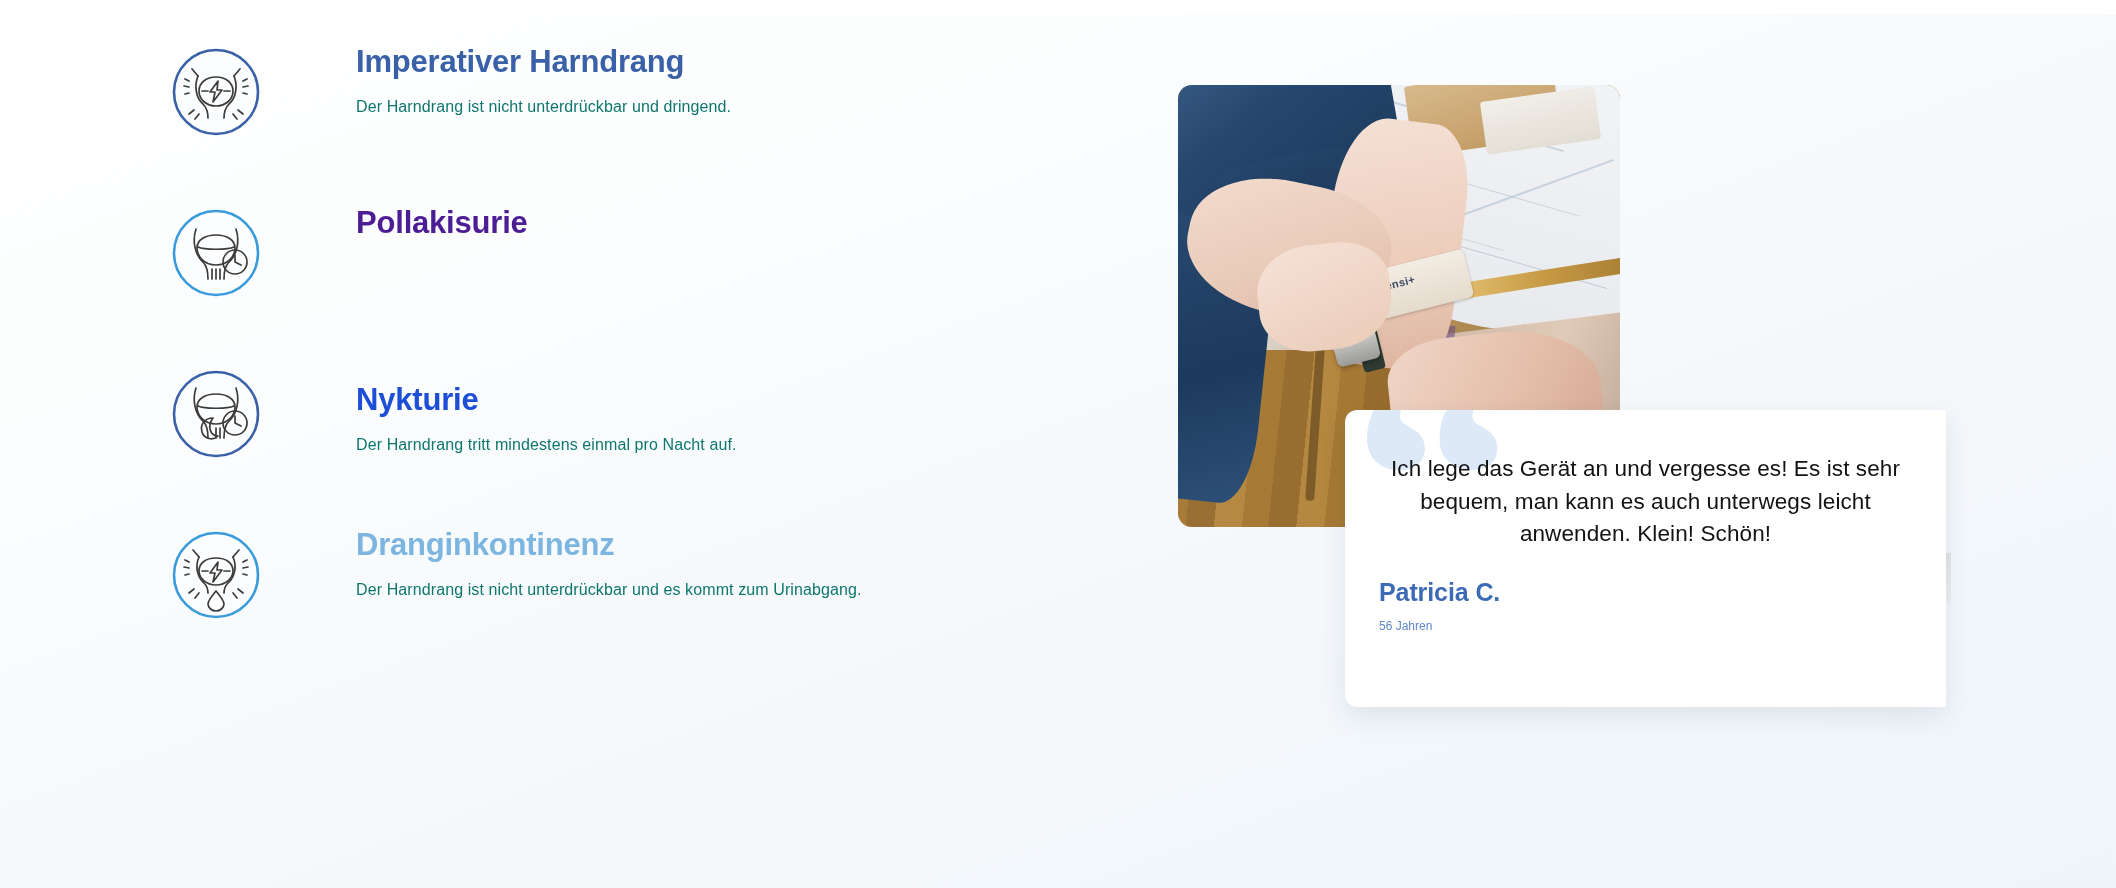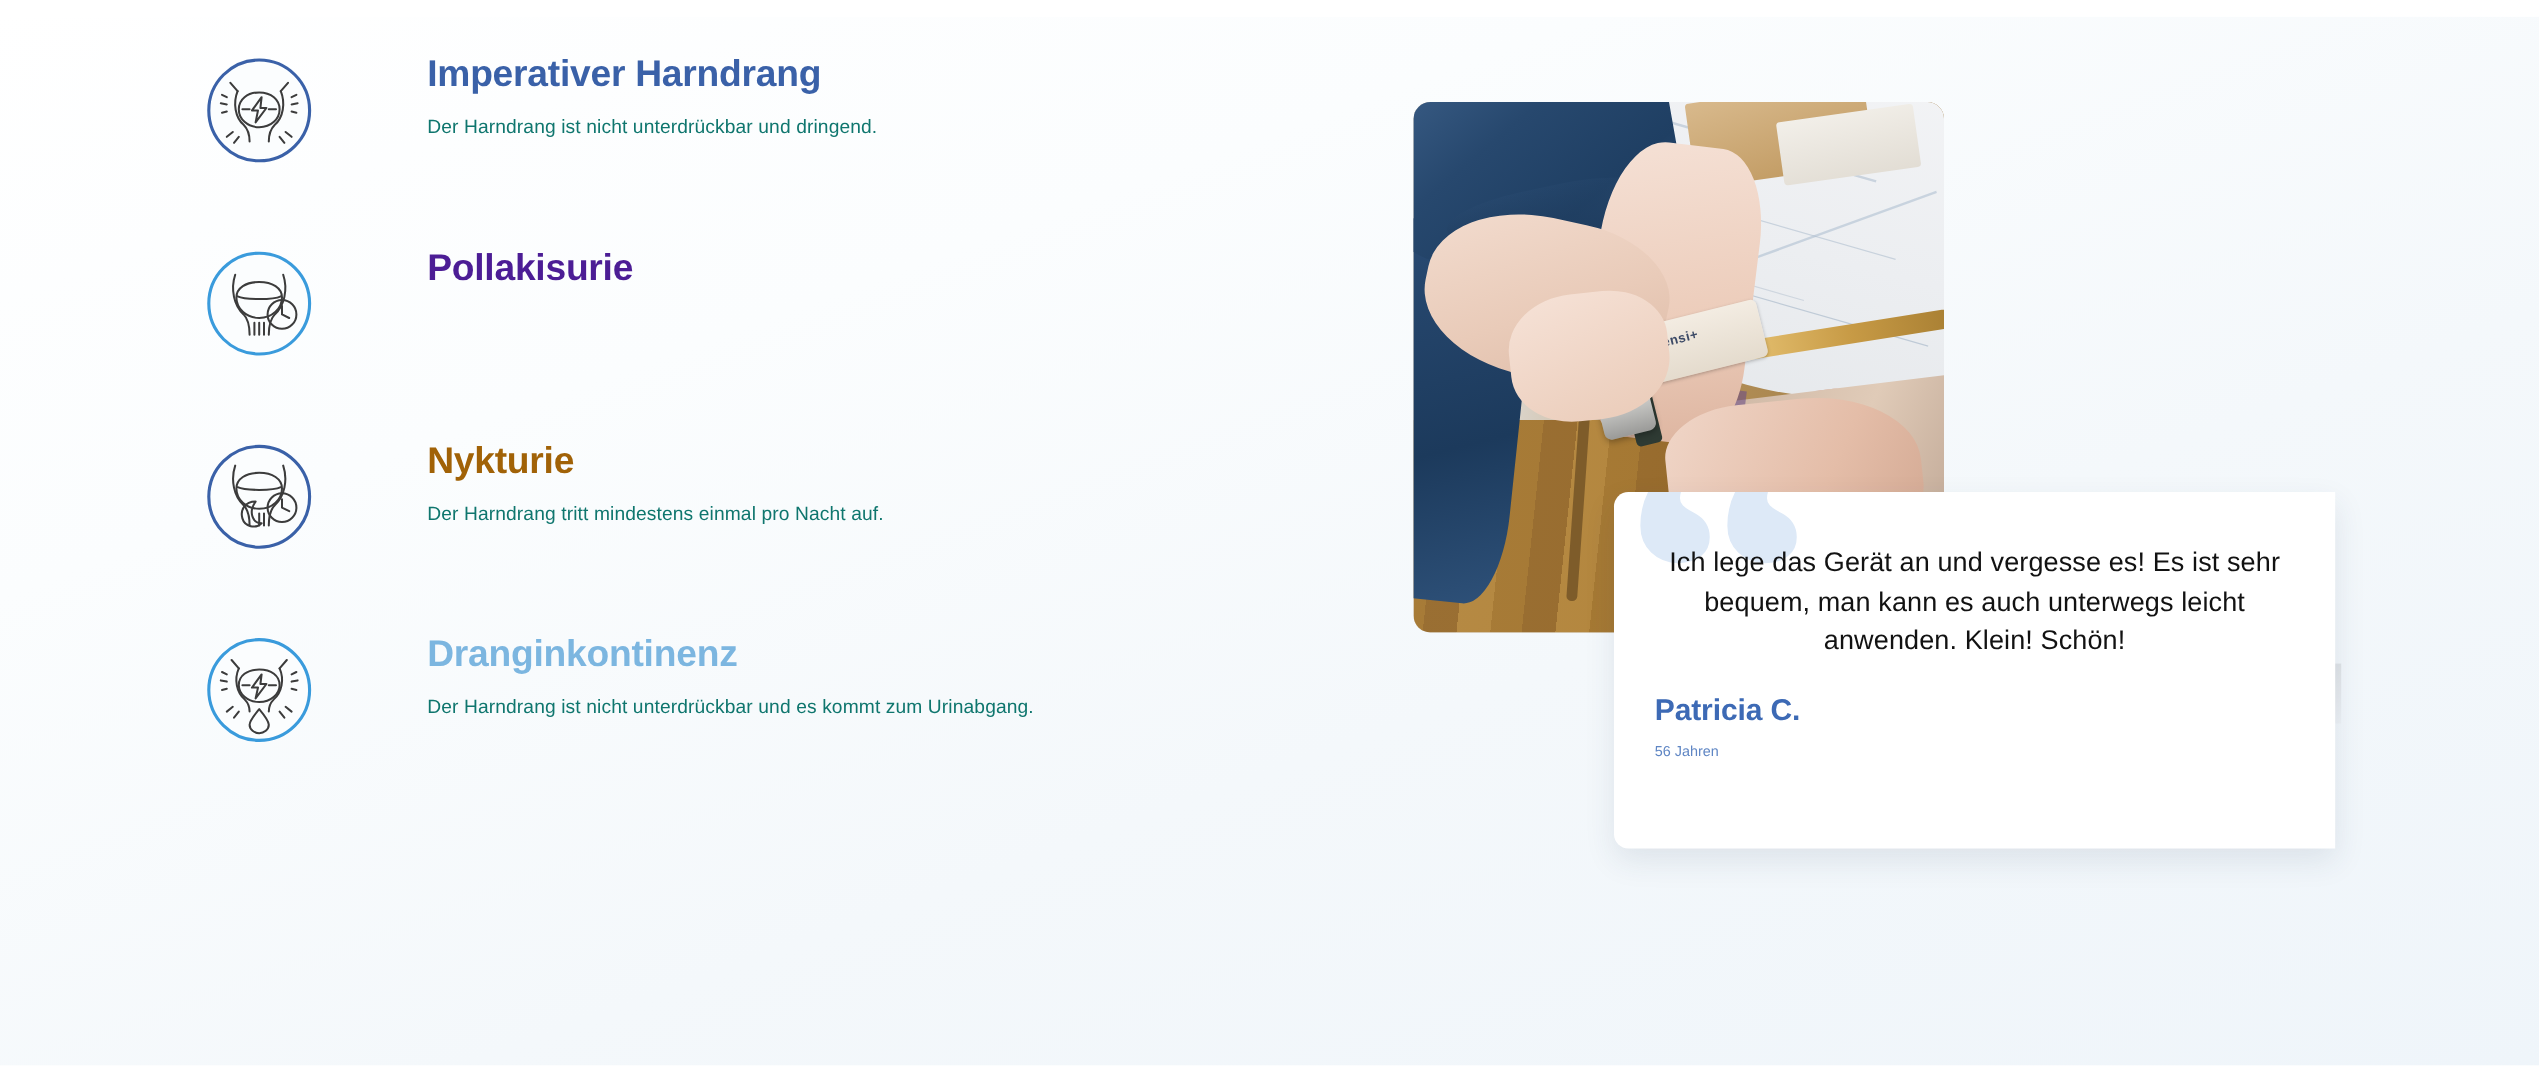--- a/index.html
+++ b/index.html
@@ -344,21 +344,21 @@
           <path d="M44 54 C33 54 25 46 25 37 C25 29 33 24 44 24 C55 24 63 29 63 37 C63 46 55 54 44 54 Z"></path>
           <path d="M26 36 C32 39 56 39 62 36"></path>
           <path d="M44 58 L44 68 M48 58 L48 68"></path>
           <path d="M41 48 C32 48 28 55 30 62 C32 69 41 71 46 66 C38 66 35 56 41 48 Z"></path>
           <circle cx="63" cy="53" r="12"></circle>
           <path d="M63 46 L63 53 L69 56"></path>
         </g>
       </svg>
     </div>
     <div class="symptom-text">
-      <h3 class="symptom-title" style="color: #a16207;">Nykturie</h3>
+      <h3 class="symptom-title" style="color: #1d4ed8; margin-top: 16px;">Nykturie</h3>
       <p class="symptom-desc">Der Harndrang tritt mindestens einmal pro Nacht auf.</p>
     </div>
   </div>
 
   <div class="symptom-row">
     <div class="symptom-icon">
       <svg width="88" height="88" viewBox="0 0 88 88">
         <circle cx="44" cy="44" r="42" fill="#fbfdfe" stroke="#3A9BDC" stroke-width="2.6"></circle>
         <g fill="none" stroke="#3c3c3c" stroke-width="1.7" stroke-linecap="round" stroke-linejoin="round">
           <path d="M27 26 C23 35 25 46 32 52 C35 55 36 58 36 62"></path>

